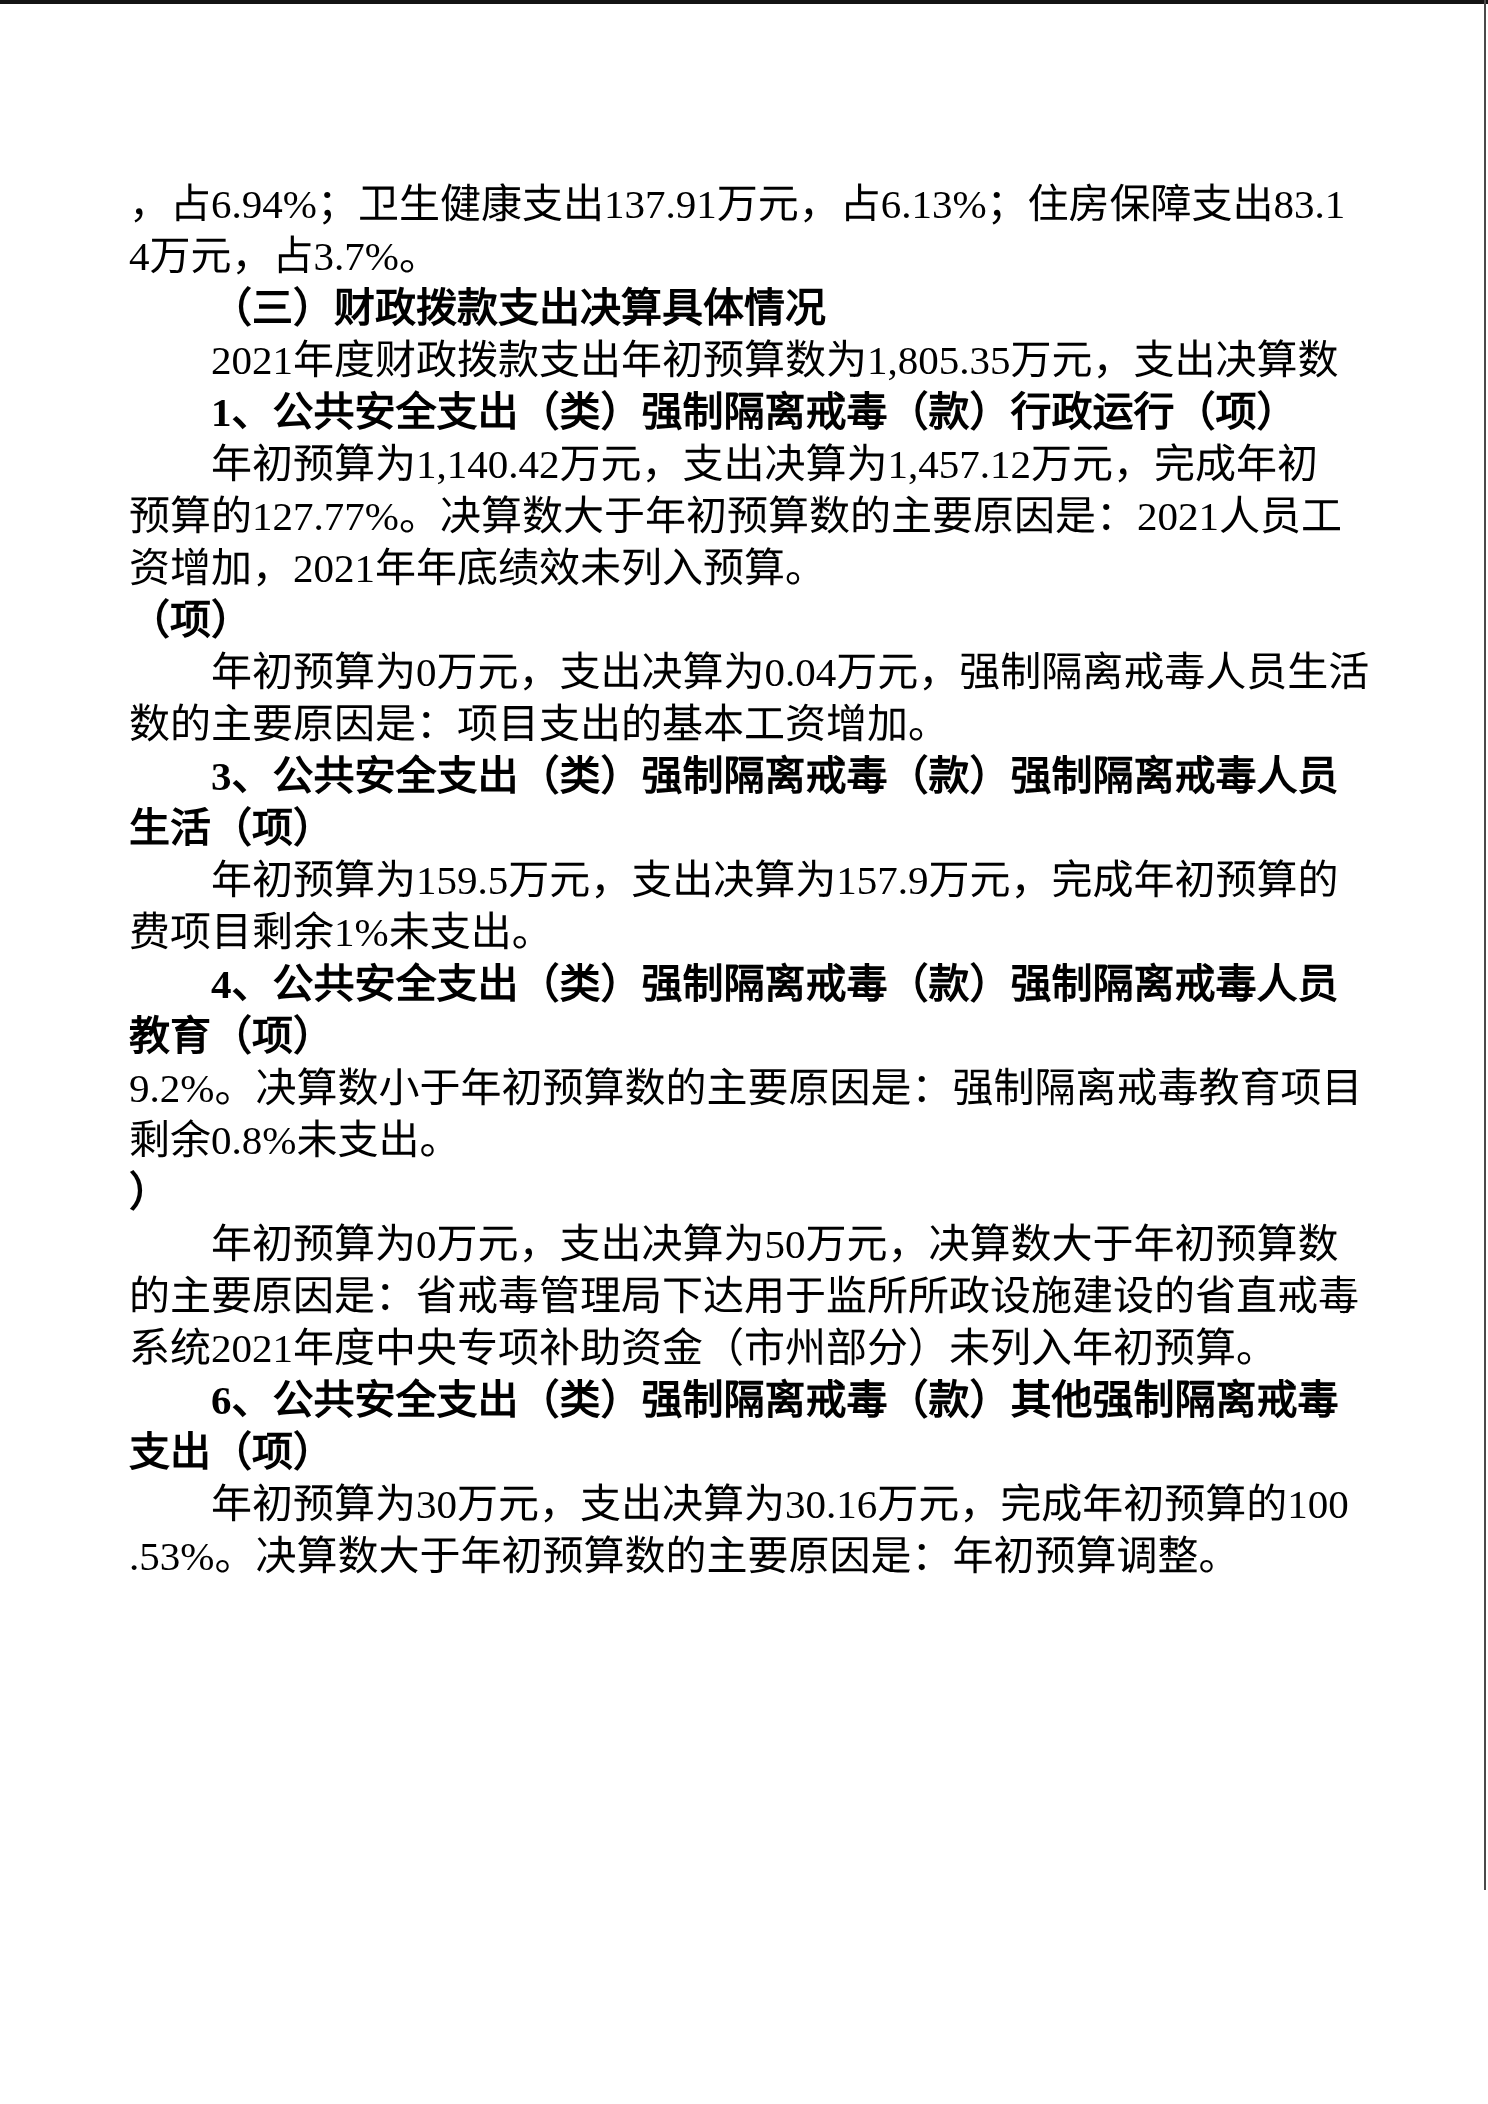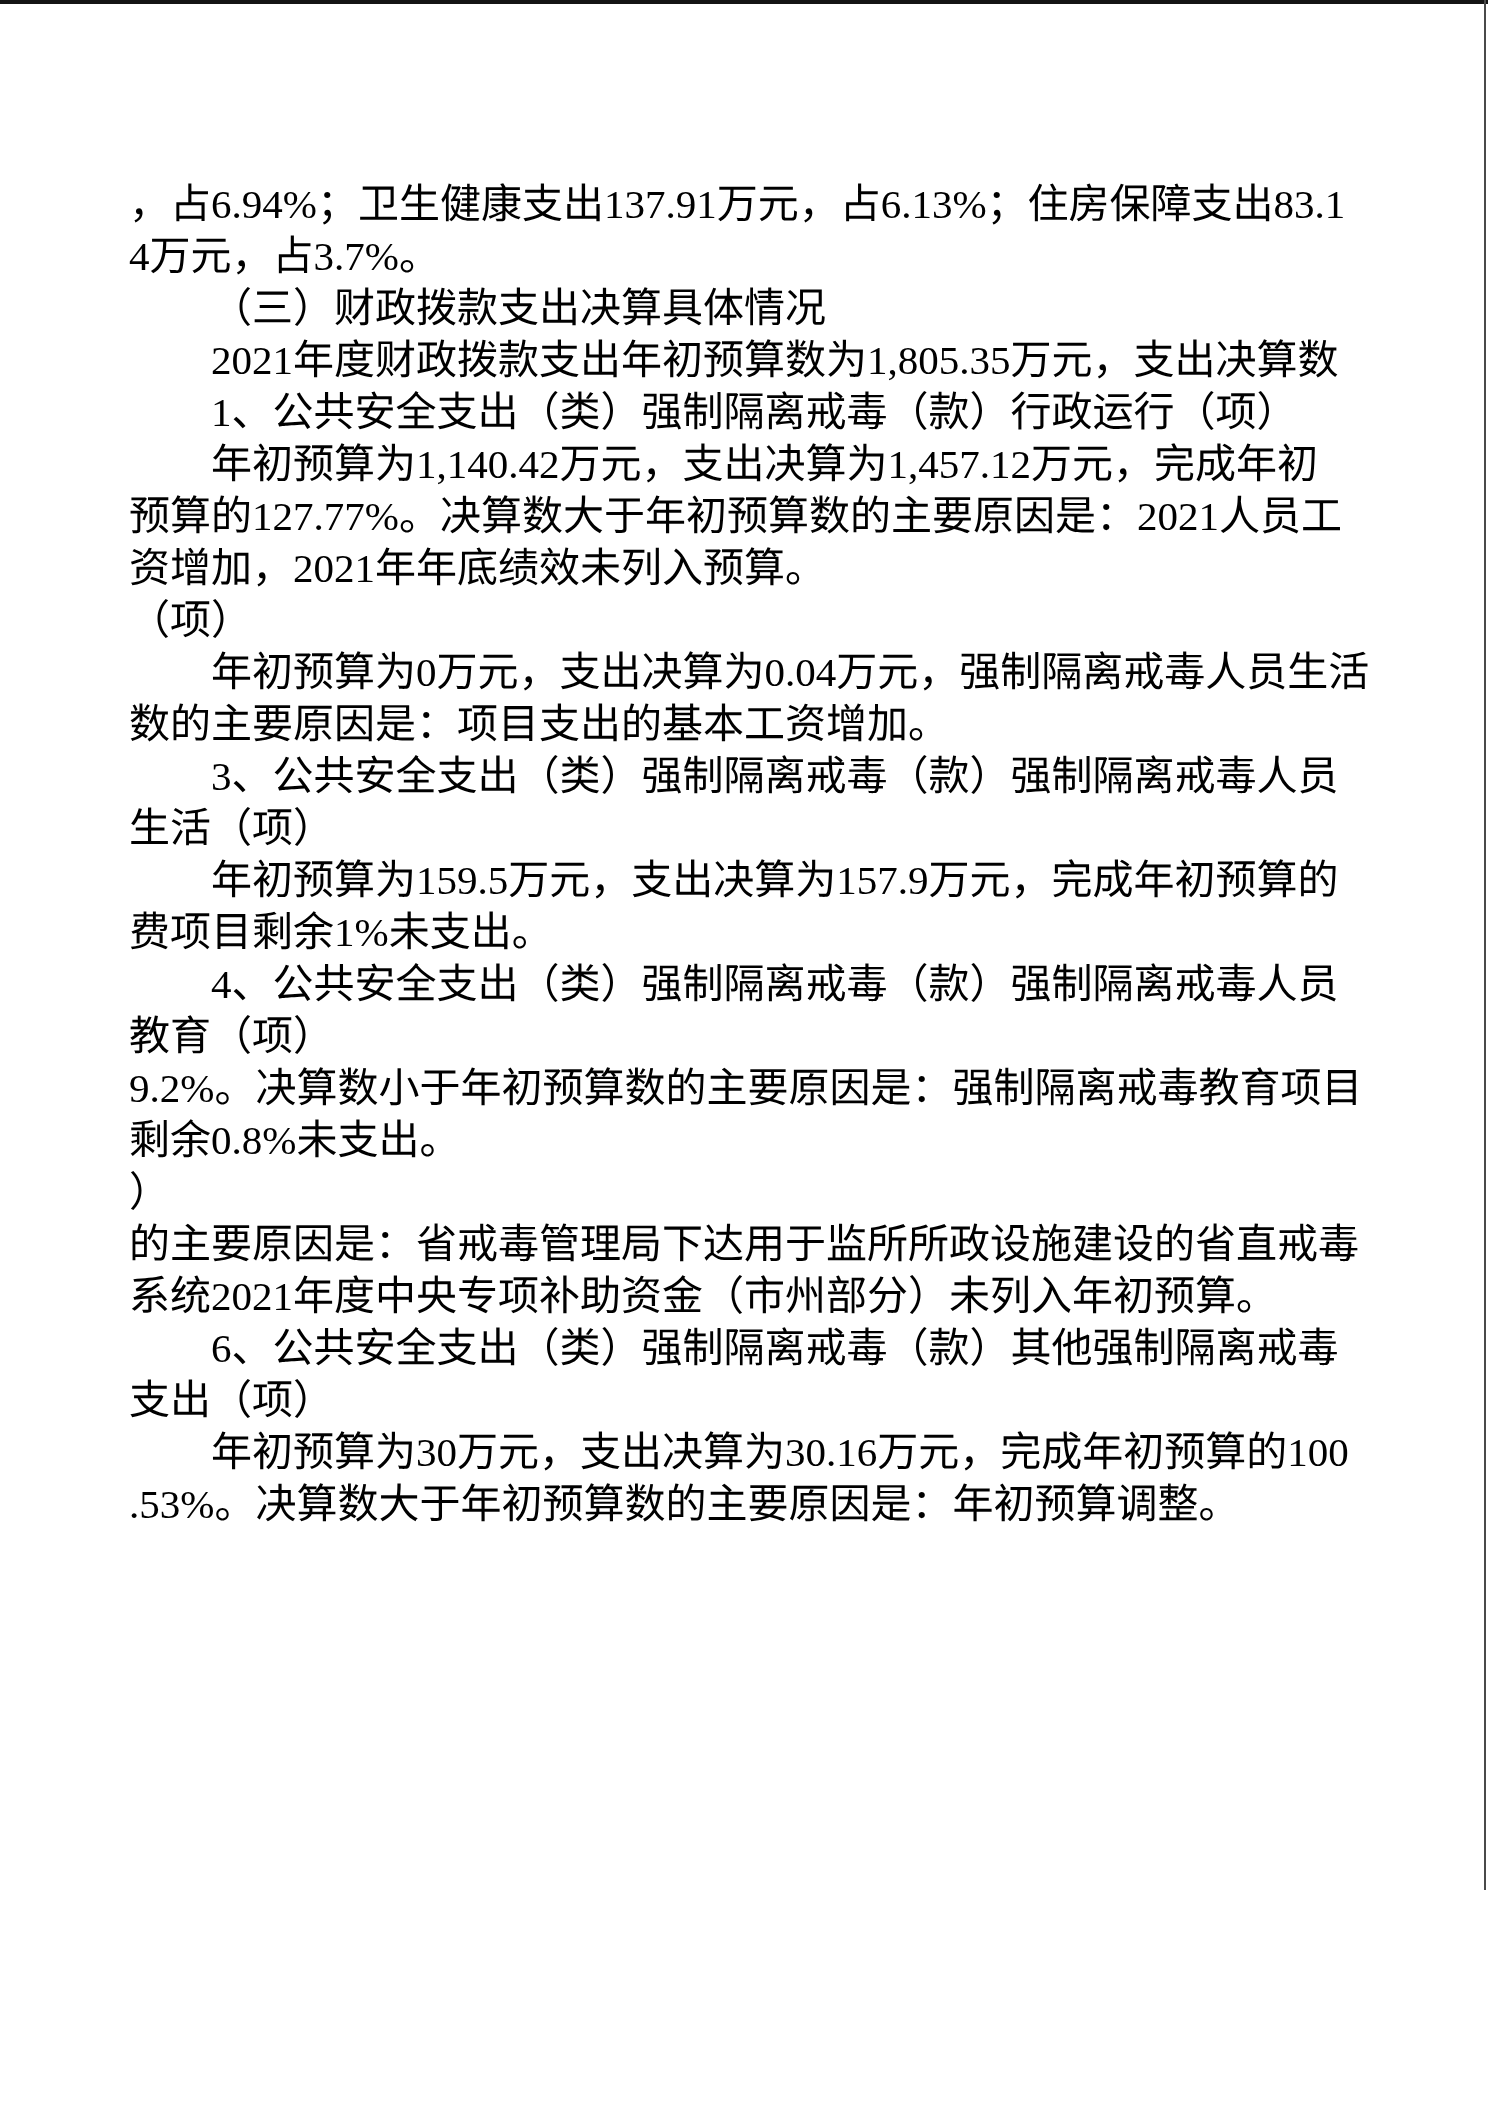--- a/index.html
+++ b/index.html
@@ -32,21 +32,21 @@
     width: 1232px;
     font-size: 41px;
     line-height: 52px;
     text-align: left;
   }
   .line {
     white-space: pre;
     min-height: 52px;
   }
   .indent { text-indent: 82px; }
-  .bold { font-weight: normal; }
+  .bold { font-weight: bold; }
 </style>
 </head>
 <body>
 
 <div class="scan-bar-top"></div>
 <div class="scan-line-right"></div>
 
 <div class="text-block">
   <div class="line">，占6.94%；卫生健康支出137.91万元，占6.13%；住房保障支出83.1</div>
   <div class="line">4万元，占3.7%。</div>
@@ -61,19 +61,20 @@
   <div class="line">数的主要原因是：项目支出的基本工资增加。</div>
   <div class="line bold indent">3、公共安全支出（类）强制隔离戒毒（款）强制隔离戒毒人员</div>
   <div class="line bold">生活（项）</div>
   <div class="line indent">年初预算为159.5万元，支出决算为157.9万元，完成年初预算的</div>
   <div class="line">费项目剩余1%未支出。</div>
   <div class="line bold indent">4、公共安全支出（类）强制隔离戒毒（款）强制隔离戒毒人员</div>
   <div class="line bold">教育（项）</div>
   <div class="line">9.2%。决算数小于年初预算数的主要原因是：强制隔离戒毒教育项目</div>
   <div class="line">剩余0.8%未支出。</div>
   <div class="line bold">）</div>
+  <div class="line indent">年初预算为0万元，支出决算为50万元，决算数大于年初预算数</div>
   <div class="line">的主要原因是：省戒毒管理局下达用于监所所政设施建设的省直戒毒</div>
   <div class="line">系统2021年度中央专项补助资金（市州部分）未列入年初预算。</div>
   <div class="line bold indent">6、公共安全支出（类）强制隔离戒毒（款）其他强制隔离戒毒</div>
   <div class="line bold">支出（项）</div>
   <div class="line indent">年初预算为30万元，支出决算为30.16万元，完成年初预算的100</div>
   <div class="line">.53%。决算数大于年初预算数的主要原因是：年初预算调整。</div>
 </div>
 
 </body></html>

